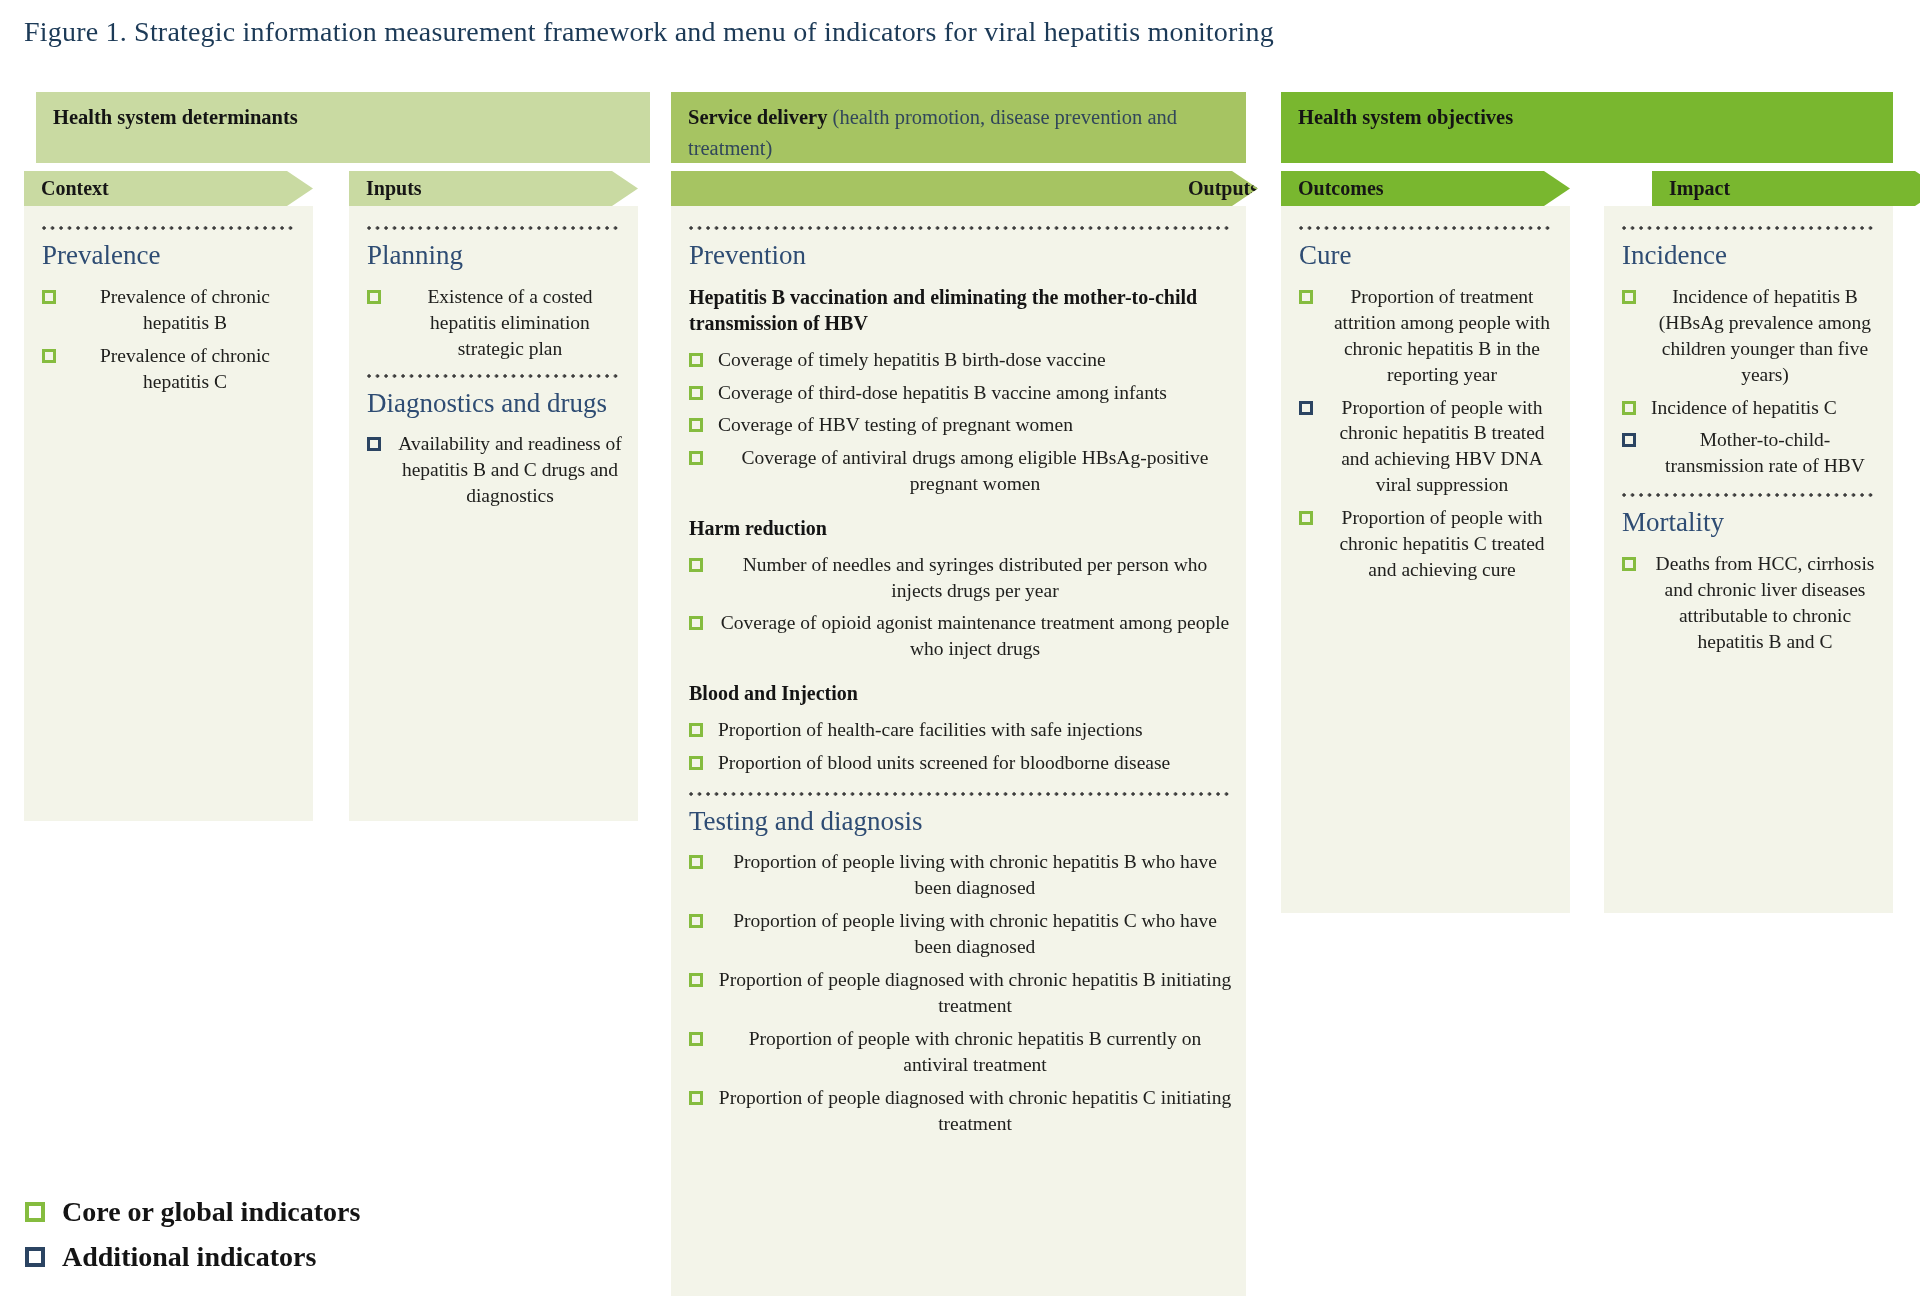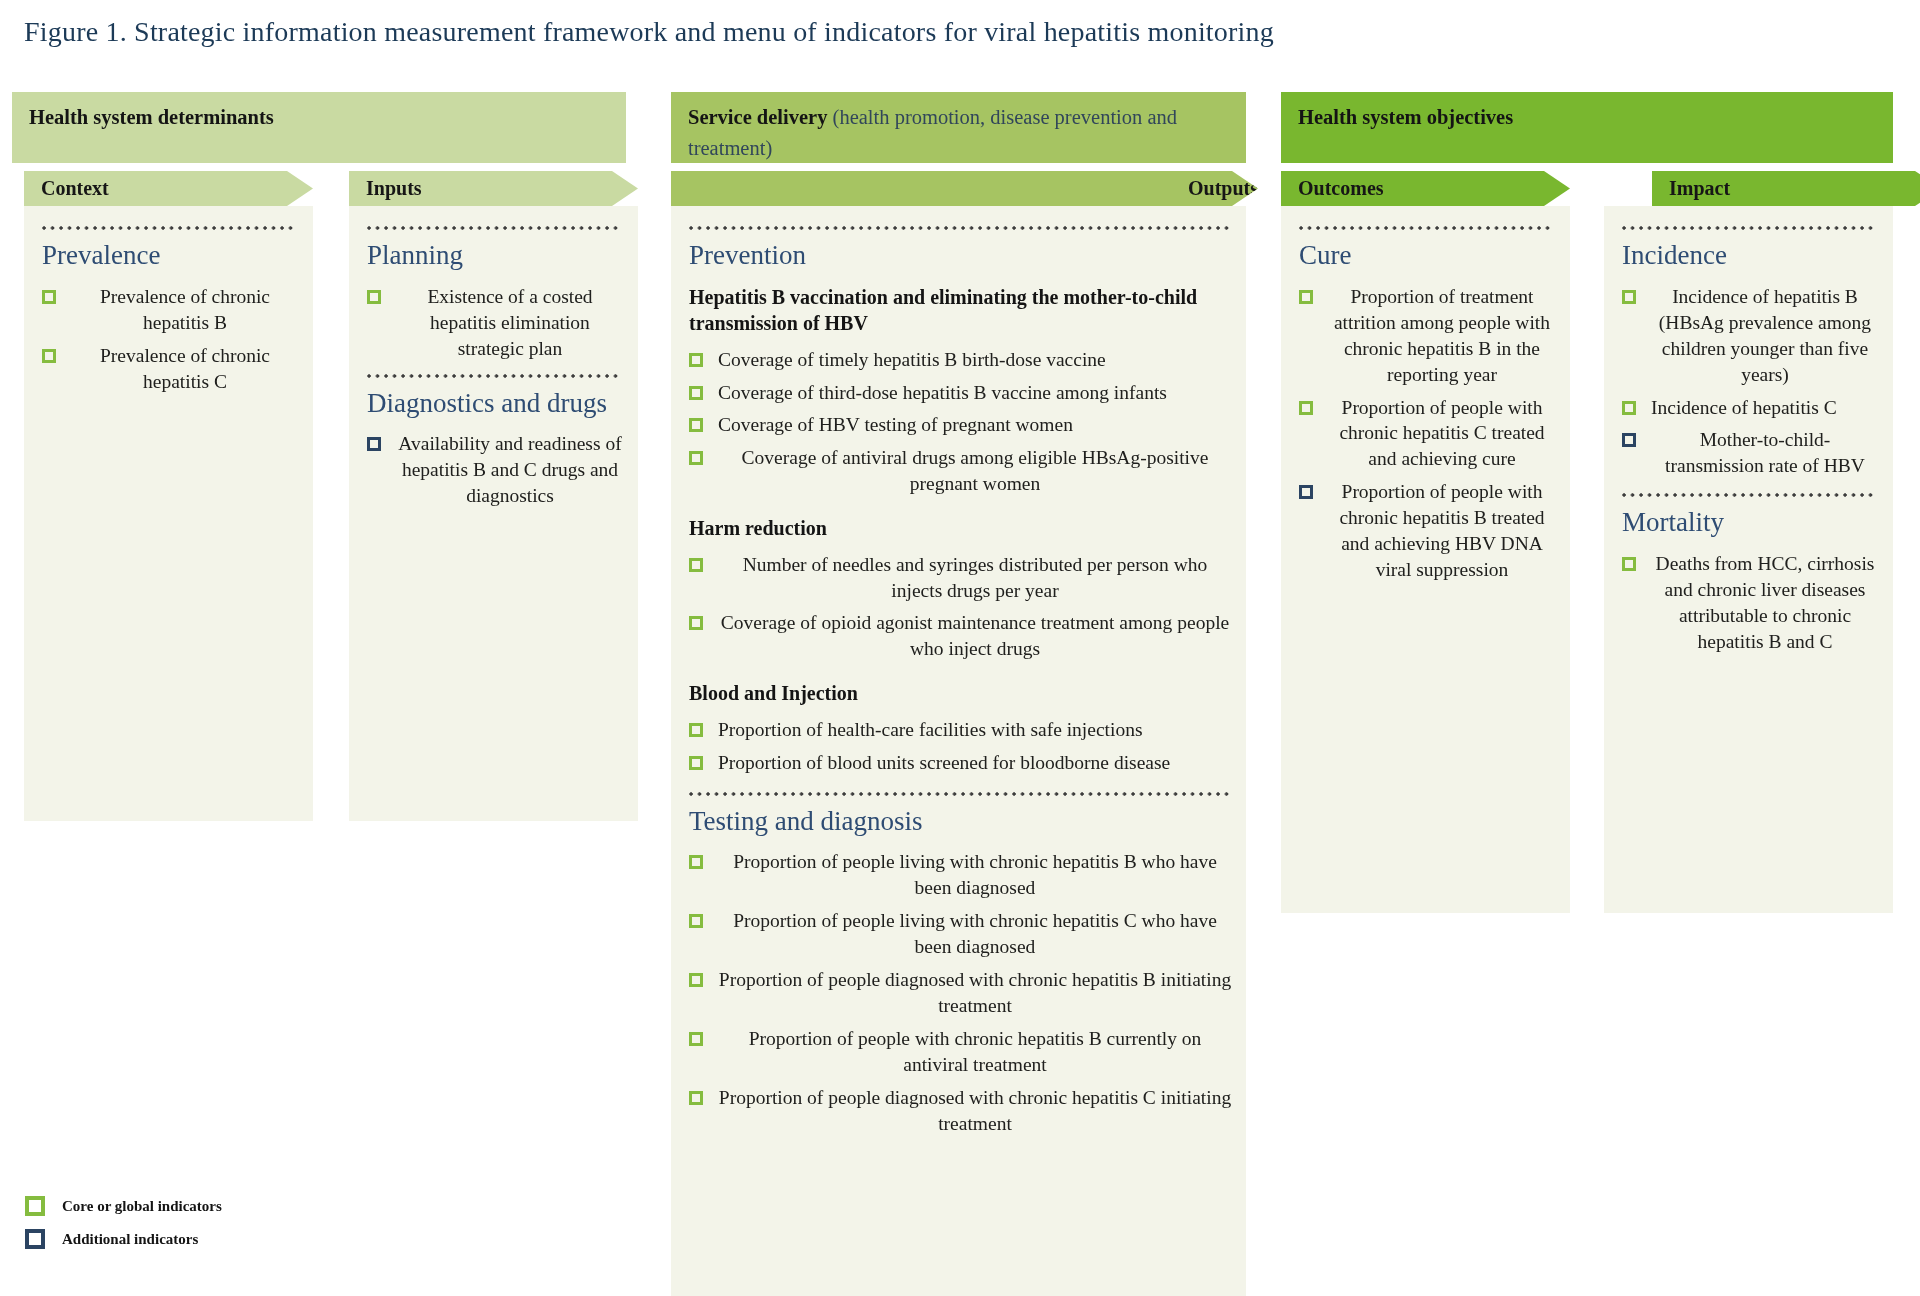--- a/index.html
+++ b/index.html
@@ -12,21 +12,21 @@
     position:absolute; left:24px; top:16px; font-size:28px; font-weight:normal;
     color:#1c3a57; letter-spacing:.2px;
   }
   
   .hdr {
     position:absolute; top:92px; height:71px; padding:10px 16px 0 17px;
     font-size:20.5px; line-height:1.5; color:#1a1a1a;
   }
   .hdr b { font-weight:bold; color:#141414; }
   .hdr .rest { font-weight:normal; color:#31465a; }
-  .hdr1 { left:12px;   width:614px; background:#c9daa2; }
+  .hdr1 { left:36px;   width:614px; background:#c9daa2; }
   .hdr2 { left:671px;  width:575px; background:#a6c462; }
   .hdr3 { left:1281px; width:612px; background:#79b72f; }
   
   .arrow {
     position:absolute; top:171px; height:35px; display:flex; align-items:center;
     padding-left:17px; font-size:20px; font-weight:bold; color:#161616;
     clip-path:polygon(0 0, calc(100% - 26px) 0, 100% 50%, calc(100% - 26px) 100%, 0 100%);
   }
   .ar-light { background:#c9daa2;text-align:right; }
   .ar-mid   { background:#a6c462; }
@@ -58,21 +58,21 @@
     margin-top:6px; background:transparent;
   }
   .box.core { border-color:#85bc3f; }
   .box.add  { border-color:#2b4462; }
   
   .legend { position:absolute; left:25px; top:1196px; }
   .leg-row { display:flex; align-items:center; gap:17px; margin-bottom:13px; }
   .leg-box { flex:none; width:20px; height:20px; border:4px solid; background:transparent; }
   .leg-box.core { border-color:#85bc3f; }
   .leg-box.add  { border-color:#2b4462; }
-  .leg-label { font-size:15px; font-weight:bold; color:#141414; }
+  .leg-label { font-size:28px; font-weight:bold; color:#141414; }
 </style>
 </head>
 <body>
 
 <div class="fig">
 
   <div class="title">Figure 1. Strategic information measurement framework and menu of indicators for viral hepatitis monitoring</div>
 
   <div class="hdr hdr1">
     <b>Health system determinants</b><span class="rest"></span>
@@ -191,26 +191,26 @@
   </div>
 
   <div class="panel" style="left:1281px;width:289px;height:707px;">
     <div class="dotted"></div>
     <h3 class="sec">Cure</h3>
     <div class="item">
       <span class="box core"></span>
         <span>Proportion of treatment attrition among people with chronic hepatitis B in the reporting year</span>
     </div>
     <div class="item">
-      <span class="box core"></span>
-        <span>Proportion of people with chronic hepatitis C treated and achieving cure</span>
-    </div>
-    <div class="item">
       <span class="box add"></span>
         <span>Proportion of people with chronic hepatitis B treated and achieving HBV DNA viral suppression</span>
+    </div>
+    <div class="item">
+      <span class="box core"></span>
+        <span>Proportion of people with chronic hepatitis C treated and achieving cure</span>
     </div>
   </div>
 
   <div class="panel" style="left:1604px;width:289px;height:707px;">
     <div class="dotted"></div>
     <h3 class="sec">Incidence</h3>
     <div class="item">
       <span class="box core"></span>
         <span>Incidence of hepatitis B (HBsAg prevalence among children younger than five years)</span>
     </div>

